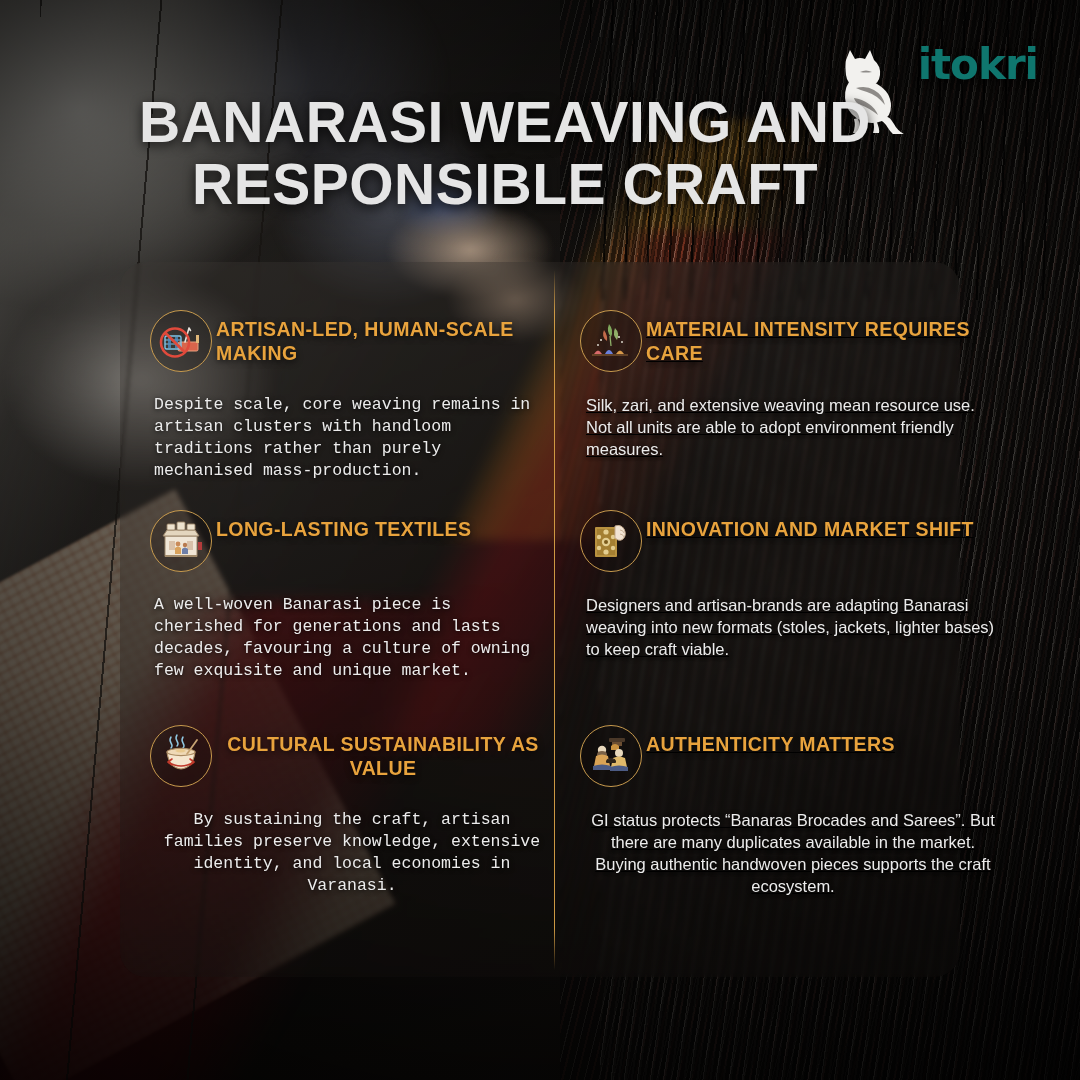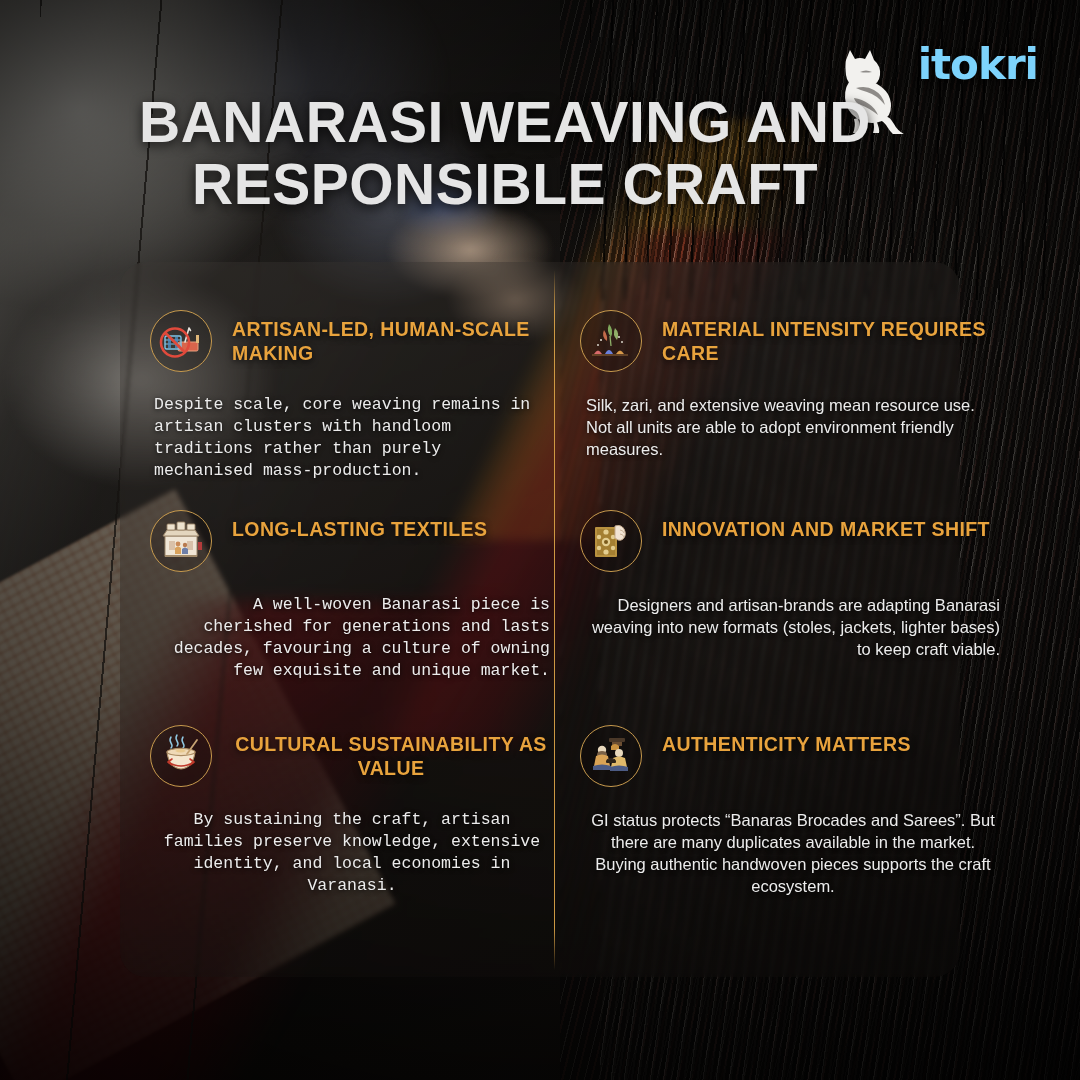--- a/index.html
+++ b/index.html
@@ -114,47 +114,47 @@
     font-size:57px; font-weight:bold; line-height:1.08;
     letter-spacing:.5px;
     color:#e5e5e5;
     text-shadow:0 3px 12px rgba(0,0,0,.75);
   }
   .title .l2 { display:block; }
 
   .brand {
     position:absolute; right:42px; top:40px;
     font-size:42px; font-weight:bold; letter-spacing:-1px;
-    color:#7dd3fc;
+    color:#0f766e;
     font-family:"DejaVu Sans", sans-serif;
     text-shadow:0 2px 8px rgba(0,0,0,.8);
   }
   .brand-cat { position:absolute; left:820px; top:48px; width:96px; height:86px; }
 
   
   .panel {
     position:absolute; left:120px; top:262px; width:840px; height:715px;
     background:linear-gradient(160deg, rgba(62,58,54,.40) 0%, rgba(28,24,22,.34) 45%, rgba(18,15,13,.30) 100%);
     border-radius:26px;
     backdrop-filter:blur(2px);
   }
   .divider {
     position:absolute; left:434px; top:8px; width:1px; height:700px;
     background:linear-gradient(180deg, rgba(198,146,58,0) 0%, rgba(214,160,70,.95) 6%, rgba(214,160,70,.95) 94%, rgba(198,146,58,0) 100%);
   }
 
   
   .card { position:absolute; }
   .card.col-l { left:30px; width:400px; }
-  .card.col-r { left:460px; width:420px; }
+  .card.col-r { left:460px; width:420px;text-decoration:underline; }
   .card.row-1 { top:48px; }
-  .card.row-2 { top:248px;text-align:right; }
+  .card.row-2 { top:248px; }
   .card.row-3 { top:463px;text-align:center; }
 
-  .card-head { display:flex; align-items:flex-start; gap:20px; }
+  .card-head { display:flex; align-items:flex-start; gap:4px; }
 
   .icon-circle {
     flex:0 0 auto;
     width:62px; height:62px; border-radius:50%;
     border:1.5px solid #C89B4E;
     display:flex; align-items:center; justify-content:center;
     overflow:hidden;
     background:rgba(10,8,7,.25);
   }
   .icon-circle svg { display:block; }

